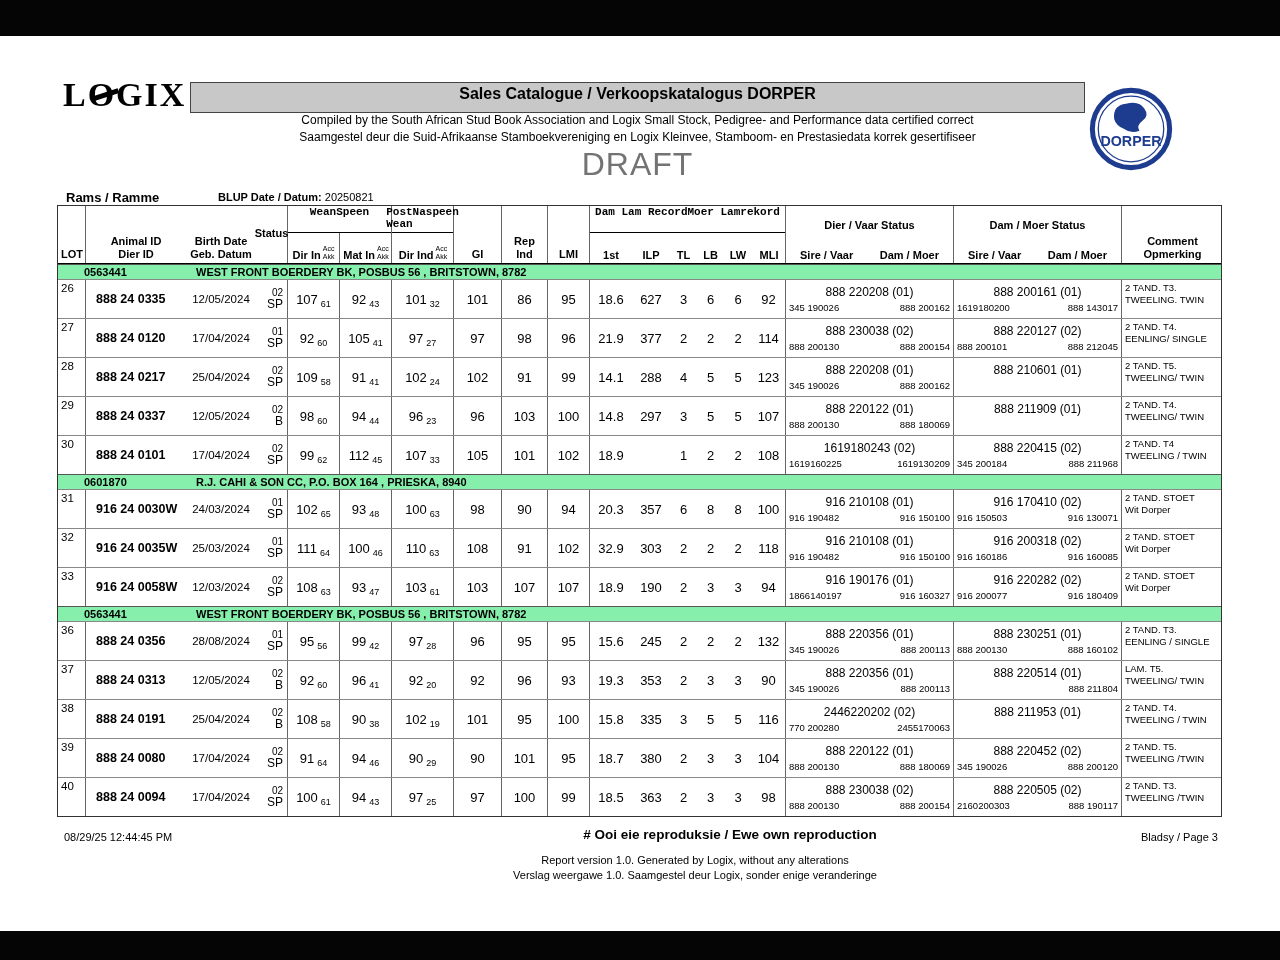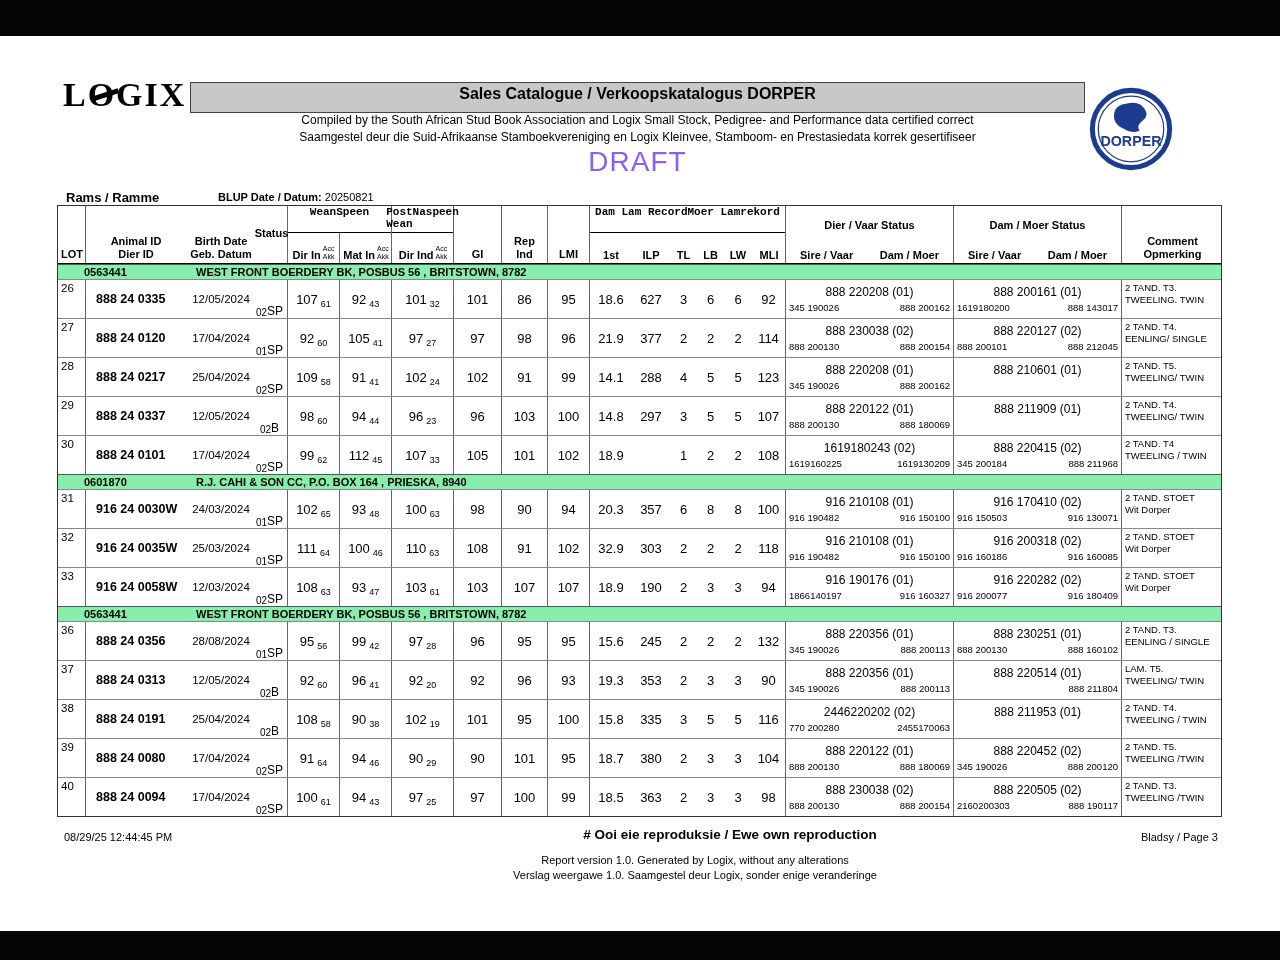--- a/index.html
+++ b/index.html
@@ -9,21 +9,21 @@
 
   .top-bar { position:absolute; top:0; left:0; width:1280px; height:36px; background:#050505; }
   .bottom-bar { position:absolute; top:931px; left:0; width:1280px; height:29px; background:#050505; }
 
   .logix { position:absolute; left:63px; top:76px; font-family:"Liberation Serif", serif; font-weight:700; font-size:34px; letter-spacing:2px; }
   .logix::after { content:""; position:absolute; left:31px; top:16px; width:25px; height:5px; background:#000; transform:rotate(-18deg); }
 
   .titlebar { position:absolute; left:190px; top:82px; width:895px; height:31px; background:#c8c8c8; border:1px solid #444; text-align:center; font-size:16px; line-height:21px; }
   .sub { position:absolute; left:190px; width:895px; text-align:center; font-size:12px; }
   .sub1 { top:113px; } .sub2 { top:130px; }
-  .draft { position:absolute; left:190px; top:146px; width:895px; text-align:center; font-size:28px; color:#8b5cf6; letter-spacing:1px; }
+  .draft { position:absolute; left:190px; top:146px; width:895px; text-align:center; font-size:32px; color:#737373; letter-spacing:1px; }
   .badge { position:absolute; left:1089px; top:87px; width:84px; height:84px; }
 
   .rams { position:absolute; left:66px; top:190px; font-size:13px; }
   .blup { position:absolute; left:218px; top:191px; font-size:11px; }
 
   .ttable { position:absolute; left:57px; top:205px; width:1165px; border:1.5px solid #333; background:#fff; }
   .cols { display:grid; grid-template-columns:28px 100px 70px 32px 52px 52px 62px 48px 46px 42px 42px 38px 27px 27px 28px 34px 168px 168px 101px; }
   .bR { border-right:1px solid #666; }
 
   
@@ -45,21 +45,21 @@
   .gsub2 { flex:1; display:flex; align-items:flex-end; justify-content:space-between; padding:0 14px 2px; }
 
   
   .grow { display:flex; align-items:center; height:15px; background:#86efac; border-top:1px solid #555; font-size:11px; overflow:hidden; }
   .gid { margin-left:26px; width:112px; }
   .drow { height:39px; border-top:1px solid #888; }
   .dc { display:flex; align-items:center; justify-content:center; overflow:hidden; }
   .c-lot { align-items:flex-start; justify-content:flex-start; padding:2px 0 0 3px; font-size:11.5px; }
   .c-animal { justify-content:flex-start; padding-left:10px; font-size:12.5px; font-weight:700; }
   .c-birth { font-size:11.5px; }
-  .c-status { align-items:flex-end; justify-content:center; padding-right:4px; line-height:1.12; }
+  .c-status { flex-direction:column; align-items:flex-end; justify-content:center; padding-right:4px; line-height:1.12; }
   .s1 { font-size:10px; } .s2 { font-size:12px; }
   .v { font-size:13px; } .acc { font-size:9px; margin-left:3px; transform:translateY(5px); }
   .c-num { font-size:13px; }
   .c-ped { flex-direction:column; justify-content:flex-start; align-items:stretch; padding:5px 3px 3px; }
   .ped-main { font-size:12px; text-align:center; }
   .ped-sub { display:flex; justify-content:space-between; font-size:9.5px; margin-top:3px; }
   .c-comment { flex-direction:column; align-items:flex-start; justify-content:flex-start; padding:2px 3px; font-size:9.5px; line-height:1.22; }
 
   
   .f-datetime { position:absolute; left:64px; top:831px; font-size:11px; }

